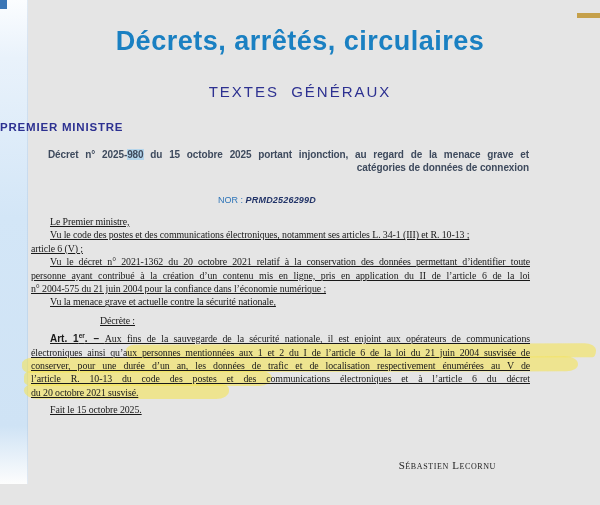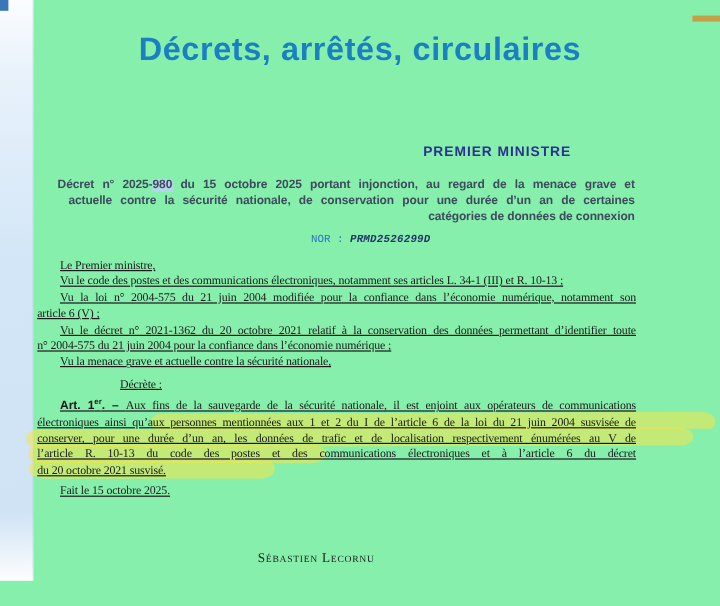--- a/index.html
+++ b/index.html
@@ -1,47 +1,47 @@
 <!DOCTYPE html>
 <html lang="fr"><head>
 <meta charset="utf-8">
 <style>
   html,body{margin:0;padding:0;background:#ffffff;}
-  .page{position:relative;width:600px;height:505px;background:#86efac;overflow:hidden;
+  .page{position:relative;width:600px;height:505px;background:#e5e5e5;overflow:hidden;
         font-family:"Liberation Serif",serif;}
 
   
   .left-band{position:absolute;left:0;top:0;width:27px;height:484px;
     background:linear-gradient(180deg,#fbfdff 0%,#e9f2fb 12%,#d3e6f7 45%,#cfe3f5 88%,#fdfdfd 100%);
     border-right:1px solid rgba(150,180,210,0.25);}
   .corner-chip{position:absolute;left:0;top:0;width:7px;height:9px;background:#3b76b6;}
   .gold-bar{position:absolute;left:577px;top:13px;width:23px;height:5px;background:#c5a04a;}
 
   
   .main-title{position:absolute;left:0;top:26px;width:600px;text-align:center;
     font-family:"Liberation Sans",sans-serif;font-weight:700;font-size:27px;
     letter-spacing:0.5px;color:#1a80c2;}
   .category{position:absolute;left:0;top:83px;width:600px;text-align:center;
     font-family:"Liberation Sans",sans-serif;font-size:15px;letter-spacing:2px;
     word-spacing:6px;color:#2d3191;}
-  .ministry{position:absolute;left:0;top:121px;width:476px;text-align:right;
+  .ministry{position:absolute;left:0;top:121px;width:476px;text-align:left;
     font-family:"Liberation Sans",sans-serif;font-weight:700;font-size:11.5px;
     letter-spacing:0.8px;color:#2d3191;}
 
   
   .headline{position:absolute;left:48px;top:148px;width:481px;
     font-family:"Liberation Sans",sans-serif;font-weight:700;font-size:10px;
     letter-spacing:-0.1px;color:#3e4a5d;}
   .h-line{line-height:13px;white-space:nowrap;}
   .h-line.cont{padding-left:9px;text-align:right;}
   .justify{text-align:justify;text-align-last:justify;}
   .sel{background:#b5d5eb;}
 
   .nor{position:absolute;left:0;top:195px;width:534px;text-align:center;
-    font-family:Liberation Mono, monospace;font-size:9px;margin-left:42px;}
+    font-family:Liberation Sans, sans-serif;font-size:9px;}
   .nor-label{color:#2d74b8;}
   .nor-code{font-weight:700;font-style:italic;color:#223468;letter-spacing:0.2px;}
 
   
   .content{position:absolute;left:31px;top:215px;width:499px;
     font-size:9.9px;line-height:13.4px;letter-spacing:-0.1px;color:#191919;}
   .line{white-space:nowrap;position:relative;z-index:1;}
   .ind{text-indent:19px;}
   .para{margin:0;text-decoration:underline;}
   .para.decrete{margin:5px 0;}
@@ -57,57 +57,57 @@
   .hl-a{left:95px;top:12px;width:470px;height:14px;
         border-radius:10px 14px 4px 12px / 7px 9px 8px 6px;transform:rotate(-0.2deg);}
   .hl-b{left:-9px;top:25px;width:556px;height:15px;
         border-radius:14px 18px 16px 10px / 9px 11px 10px 8px;transform:rotate(-0.15deg);}
   .hl-c{left:-7px;top:39px;width:248px;height:15px;
         border-radius:10px 16px 18px 12px / 8px 10px 12px 7px;}
   .hl-d{left:-7px;top:52px;width:205px;height:15px;
         border-radius:12px 10px 16px 18px / 8px 7px 10px 11px;}
 
   .signature{position:absolute;left:31px;top:459px;width:499px;box-sizing:border-box;
-    text-align:center;padding-right:34px;font-variant:small-caps;letter-spacing:0.6px;
+    text-align:right;padding-right:34px;font-variant:small-caps;letter-spacing:0.6px;
     font-size:11px;color:#1d1d1d;}
 </style>
 </head>
 <body>
 
 <div class="page">
   <div class="left-band"></div>
   <div class="corner-chip"></div>
   <div class="gold-bar"></div>
 
   <div class="main-title">Décrets, arrêtés, circulaires</div>
+  <div class="category">TEXTES  GÉNÉRAUX</div>
   <div class="ministry">PREMIER MINISTRE</div>
 
   <div class="headline" id="headline">
       <div class="h-line justify"><span>Décret n° 2025-</span><span class="sel">980</span><span> du 15 octobre 2025 portant injonction, au regard de la menace grave et</span></div>
-      <div class="h-line justify cont"><span>actuelle contre la sécurité nationale, de conservation pour une durée d’un an de certaines</span></div>
       <div class="h-line cont"><span>catégories de données de connexion</span></div>
     </div>
 
   <div class="nor">
     <span class="nor-label">NOR : </span><span class="nor-code">PRMD2526299D</span>
   </div>
 
   <div class="content" id="body-content">
       <div class="para">
         <div class="line ind"><span>Le Premier ministre,</span></div>
       </div>
       <div class="para">
         <div class="line ind"><span>Vu le code des postes et des communications électroniques, notamment ses articles L. 34-1 (III) et R. 10-13 ;</span></div>
       </div>
       <div class="para">
-        <div class="line justify ind"><span>Vu la loi n° 2004-575 du 21 juin 2004 modifiée pour la confiance dans l’économie numérique, notamment son</span></div>
         <div class="line"><span>article 6 (V) ;</span></div>
       </div>
       <div class="para">
         <div class="line justify ind"><span>Vu le décret n° 2021-1362 du 20 octobre 2021 relatif à la conservation des données permettant d’identifier toute</span></div>
+        <div class="line justify"><span>personne ayant contribué à la création d’un contenu mis en ligne, pris en application du II de l’article 6 de la loi</span></div>
         <div class="line"><span>n° 2004-575 du 21 juin 2004 pour la confiance dans l’économie numérique ;</span></div>
       </div>
       <div class="para">
         <div class="line ind"><span>Vu la menace grave et actuelle contre la sécurité nationale,</span></div>
       </div>
       <div class="para decrete">
         <div class="line"><span>Décrète :</span></div>
       </div>
       <div class="para article">
         <div class="hl hl-a"></div>

